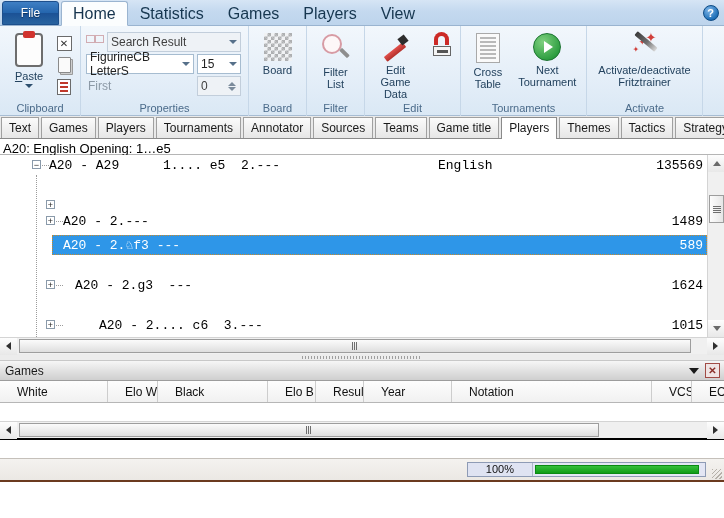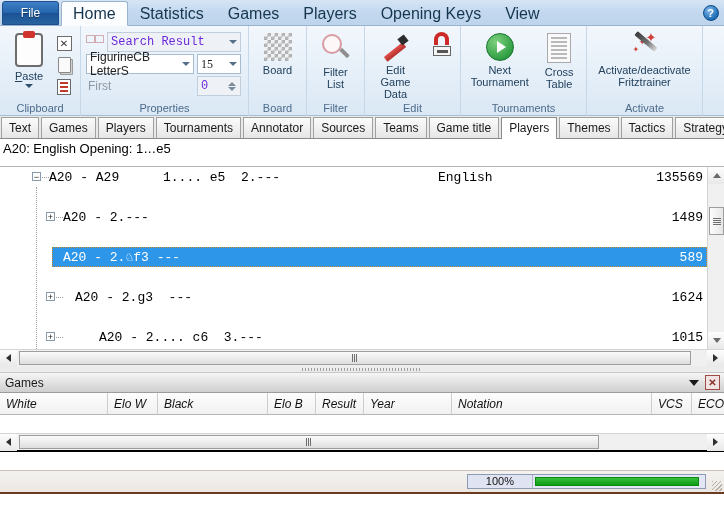--- a/index.html
+++ b/index.html
@@ -148,21 +148,21 @@
     content:""; position:absolute; width:7px; height:6px;
     border:1px solid #b0555a;
   }
   .ic-props::before { left:0; top:1px; }
   .ic-props::after { left:9px; top:1px; }
   .pbox {
     height: 20px; background: #fff; border: 1px solid #a6bcd0;
     display: flex; align-items: center; padding: 0 3px;
     font-size: 12px; color: #222;
   }
-  .pbox.disabled { background: #eef2f6; color: #6d28d9; border-color: #c2cedb; font-family: Liberation Mono, monospace; }
+  .pbox.disabled { background: #eef2f6; color: #404040; border-color: #c2cedb; }
   .pbox .arrow {
     margin-left: auto; width: 0; height: 0;
     border-left: 4px solid transparent; border-right: 4px solid transparent;
     border-top: 4px solid #56708a;
   }
   .plabel { font-size: 12px; color: #8c99a6; padding-left: 2px; }
   .spin { display:flex; flex-direction:column; margin-left:auto; }
   .spin i {
     display:block; width: 0; height: 0; margin: 0 1px;
     border-left: 4px solid transparent; border-right: 4px solid transparent;
@@ -274,21 +274,21 @@
     background: #ffffff;
     border-color: #8a8a8a;
     margin-bottom: -1px;
     padding-bottom: 1px;
   }
   .tri-l { width:0;height:0;border-top:4px solid transparent;border-bottom:4px solid transparent;border-right:5px solid #2f2f2f; }
   .tri-r { width:0;height:0;border-top:4px solid transparent;border-bottom:4px solid transparent;border-left:5px solid #2f2f2f; }
 
   
   .tree-head {
-    height: 28px;
+    height: 16px;
     background: #ffffff;
     padding: 2px 0 0 3px;
     font-size: 13px;
     color: #000;
     border-bottom: 1px solid #b5b5b5;
   }
   .tree-wrap {
     position: relative;
     height: 182px;
     background: #ffffff;
@@ -398,23 +398,23 @@
     font-size: 10px; color: #8b2f28; font-weight: bold;
   }
   .cols {
     height: 22px; display: flex; align-items: stretch;
     background: linear-gradient(to bottom, #fdfdfd, #f1f1f1);
     border-bottom: 1px solid #b6b6b6;
     font-size: 12px; color: #111;
   }
   .col {
     display: flex; align-items: center;
-    padding-left: 6px;
+    padding-left: 17px;
     border-right: 1px solid #cdcdcd;
-    overflow: hidden; white-space: nowrap; font-style: italic;
+    overflow: hidden; white-space: nowrap;
   }
   .grid-body { height: 18px; background: #fff; }
 
   
   .statusbar {
     height: 22px;
     background: linear-gradient(to bottom, #f4f2ef, #ebe8e4);
     border-top: 1px solid #c5c0ba;
     display: flex; align-items: center; justify-content: flex-end;
     padding-right: 18px;
@@ -448,21 +448,20 @@
 <body>
 
 <div id="app">
 
   <div class="ribbon-tabs">
     <div class="file-tab">File</div>
     <div class="rtab active">Home</div>
     <div class="rtab">Statistics</div>
     <div class="rtab">Games</div>
     <div class="rtab">Players</div>
-    <div class="rtab">Opening Keys</div>
     <div class="rtab">View</div>
     <div class="help-btn">
       <div class="help-circle">?</div>
     </div>
   </div>
 
   <div class="ribbon">
 
     <div class="rgroup" style="width:80px;">
       <div class="rgroup-content" style="justify-content:flex-start;">
@@ -494,21 +493,21 @@
             <div class="pbox disabled" style="width:134px;">
               <span>Search Result</span>
               <span class="arrow"></span>
             </div>
           </div>
           <div class="prop-row">
             <div class="pbox" style="width:108px;">
               <span>FigurineCB LetterS</span>
               <span class="arrow"></span>
             </div>
-            <div class="pbox" style="width:44px;font-family:Liberation Serif, serif;">
+            <div class="pbox" style="width:44px;">
               <span>15</span>
               <span class="arrow"></span>
             </div>
           </div>
           <div class="prop-row">
             <div class="plabel" style="width:108px;">First</div>
             <div class="pbox disabled" style="width:44px;">
               <span>0</span>
               <span class="spin">
                   <i class="up"></i>
@@ -564,32 +563,32 @@
               <span class="u"></span>
               <span class="mini"></span>
             </div>
         </div>
       </div>
       <div class="rgroup-label">Edit</div>
     </div>
 
     <div class="rgroup" style="width:126px;">
       <div class="rgroup-content" style="justify-content:center; gap:4px;">
+        <div class="bigbtn" style="width:44px;">
+          <div class="ic-table"></div>
+          <div class="lbl">
+            <div>Cross</div>
+            <div>Table</div>
+          </div>
+        </div>
         <div class="bigbtn" style="width:68px;">
           <div class="ic-play"></div>
           <div class="lbl">
             <div>Next</div>
             <div>Tournament</div>
-          </div>
-        </div>
-        <div class="bigbtn" style="width:44px;">
-          <div class="ic-table"></div>
-          <div class="lbl">
-            <div>Cross</div>
-            <div>Table</div>
           </div>
         </div>
       </div>
       <div class="rgroup-label">Tournaments</div>
     </div>
 
     <div class="rgroup" style="width:116px;">
       <div class="rgroup-content" style="justify-content:center;">
         <div class="bigbtn" style="width:112px;">
           <div class="ic-wand">
@@ -638,21 +637,21 @@
 
       <div class="trow" style="top:0;">
         <span class="tnode" style="left:32px; top:5px;">−</span>
         <span class="tdash" style="left:42px; top:10px;"></span>
         <span class="tlabel" style="left:49px;">A20 - A29</span>
         <span class="tmid" style="left:163px;">1.... e5  2.---</span>
         <span class="tmid" style="left:438px;text-align:right;">English</span>
         <span class="tcount">135569</span>
       </div>
 
-      <div class="trow" style="top:20px;">
+      <div class="trow" style="top:36px;">
         <span class="tnode" style="left:46px; top:5px;">+</span>
         <span class="tdash" style="left:56px; top:10px;"></span>
         <span class="tlabel" style="left:63px;">A20 - 2.---</span>
         <span class="tcount">1489</span>
       </div>
 
       <div class="trow selected" style="top:40px; left:52px; width:655px;">
         <span class="tlabel" style="left:11px;">A20 - 2.♘f3 ---</span>
         <span class="tcount">589</span>
       </div>

